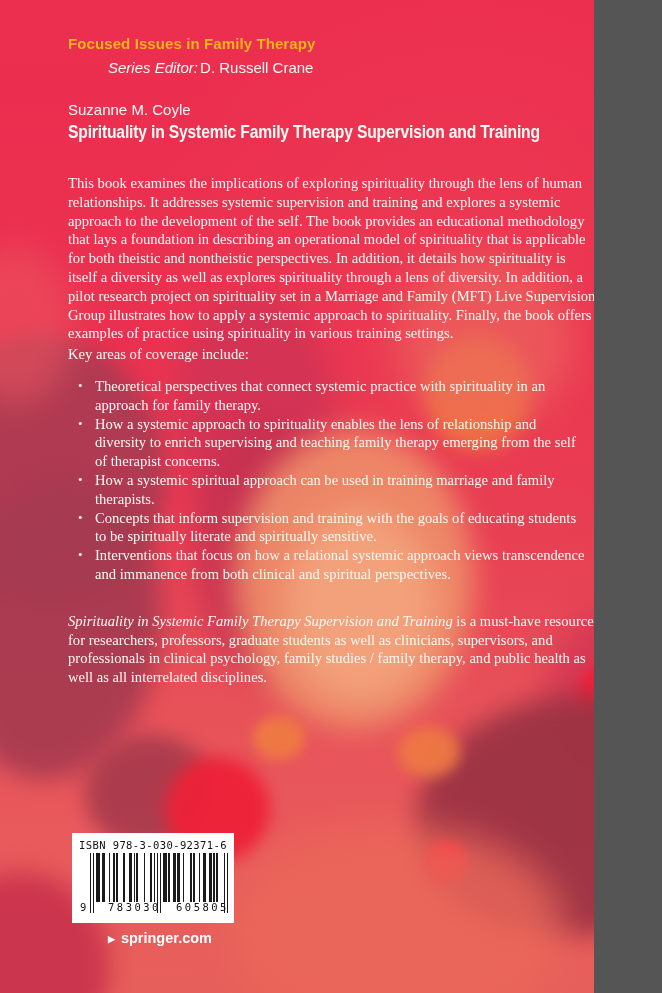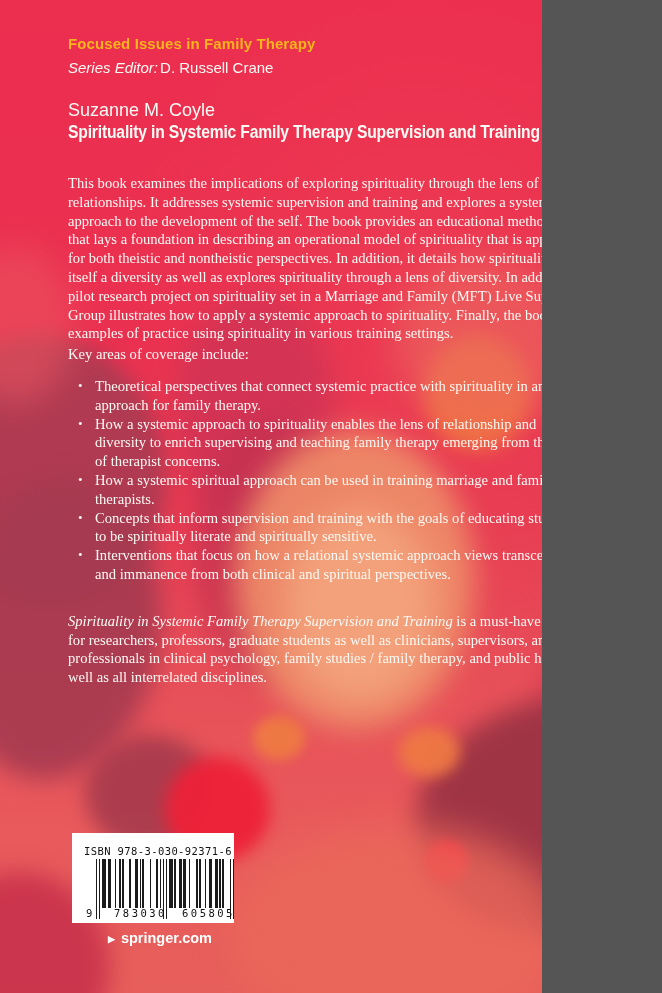--- a/index.html
+++ b/index.html
@@ -4,21 +4,21 @@
 <style>
   :root{
     --base-red:#ea2f50;
     --accent-yellow:#f6b51a;
     --text:#fdf9f4;
     --bar:#1b1b1b;
   }
   html,body{margin:0;padding:0;background:#555;}
   .cover{
     position:relative;
-    width:542px;height:993px;
+    width:594px;height:993px;
     overflow:hidden;
     font-family:"Liberation Sans",sans-serif;
     background:
       radial-gradient(90% 55% at 78% 30%, rgba(240,95,90,.22), rgba(240,95,90,0) 62%),
       linear-gradient(180deg,#ec2e4f 0%,#ea3050 34%,#e73b52 52%,#e74f58 68%,#e85a5c 84%,#e75f5a 100%);
   }
   
   .bg{position:absolute;inset:0;}
   .blob{position:absolute;border-radius:50%;}
   .b1 {left:-75px; top:335px; width:240px;height:270px;background:#a93b52;filter:blur(10px);opacity:.9; transform:rotate(-12deg);}
@@ -37,36 +37,36 @@
   .b14{left:253px; top:716px; width:52px; height:44px; background:#ef7a43;filter:blur(6px);opacity:.95;}
   .b15{left:398px; top:727px; width:62px; height:50px; background:#ef7a43;filter:blur(7px);opacity:.9;}
   .b16{left:424px; top:840px; width:44px; height:44px; background:#f1203a;filter:blur(5px);}
   .b17{left:225px; top:825px; width:340px;height:210px;background:#eb685a;filter:blur(18px);opacity:.8;}
   .b18{left:-70px; top:872px; width:180px;height:190px;background:#c72f4b;filter:blur(12px);opacity:.85;}
   .b19{left:-45px; top:245px; width:120px;height:160px;background:#ec5560;filter:blur(16px);opacity:.55;}
   
   .content{position:absolute;inset:0;padding:36px 66px 0 68px;color:var(--text);}
   .series-title{font-size:15px;line-height:16px;font-weight:bold;color:var(--accent-yellow);letter-spacing:.1px;}
   .series-editor{margin-top:7px;font-size:15px;line-height:18px;}
-  .series-editor .lbl{font-style:italic;}
+  .series-editor .lbl{font-style:italic;margin-left:40px;}
   .series-editor .name{margin-left:2px;}
-  .author{margin-top:24px;font-size:18px;line-height:18px;}
+  .author{margin-top:24px;font-size:15px;line-height:18px;}
   .book-title{margin:2px 0 0 0;font-size:18px;line-height:22px;font-weight:bold;white-space:nowrap;
               transform:scaleX(.87);transform-origin:left center;letter-spacing:-.2px;}
   .serif{font-family:"Liberation Serif",serif;font-size:14.6px;line-height:18.8px;color:var(--text);}
   .description{margin:31px 0 0 0;width:528px;}
   .key-heading{margin:2px 0 0 0;width:528px;}
   ul.bullets{margin:13px 0 0 0;padding:0 0 0 10px;list-style:none;width:512px;}
   ul.bullets li{position:relative;padding-left:17px;}
   ul.bullets li::before{content:"\2022";position:absolute;left:0;top:0;font-size:13px;}
   .closing{margin:28px 0 0 0;width:530px;}
   .closing .ital{font-style:italic;}
   
   .barcode-box{position:absolute;left:72px;top:833px;width:162px;height:90px;background:#fff;
-               box-sizing:border-box;padding:12px;}
+               box-sizing:border-box;padding:6px;}
   .isbn-label{font-family:"DejaVu Sans Mono",monospace;font-size:10.5px;line-height:12px;color:#111;
               text-align:center;letter-spacing:.4px;white-space:nowrap;margin-bottom:2px;}
   .bars-wrap{position:relative;height:60px;}
   .bars-wrap svg{position:absolute;left:12px;top:0;}
   .bc-digit{position:absolute;bottom:0;font-family:"DejaVu Sans Mono",monospace;font-size:10.5px;
             line-height:11px;color:#111;letter-spacing:2.5px;}
   .bc-first{left:2px;}
   .bc-g1{left:30px;}
   .bc-g2{left:98px;}
   

